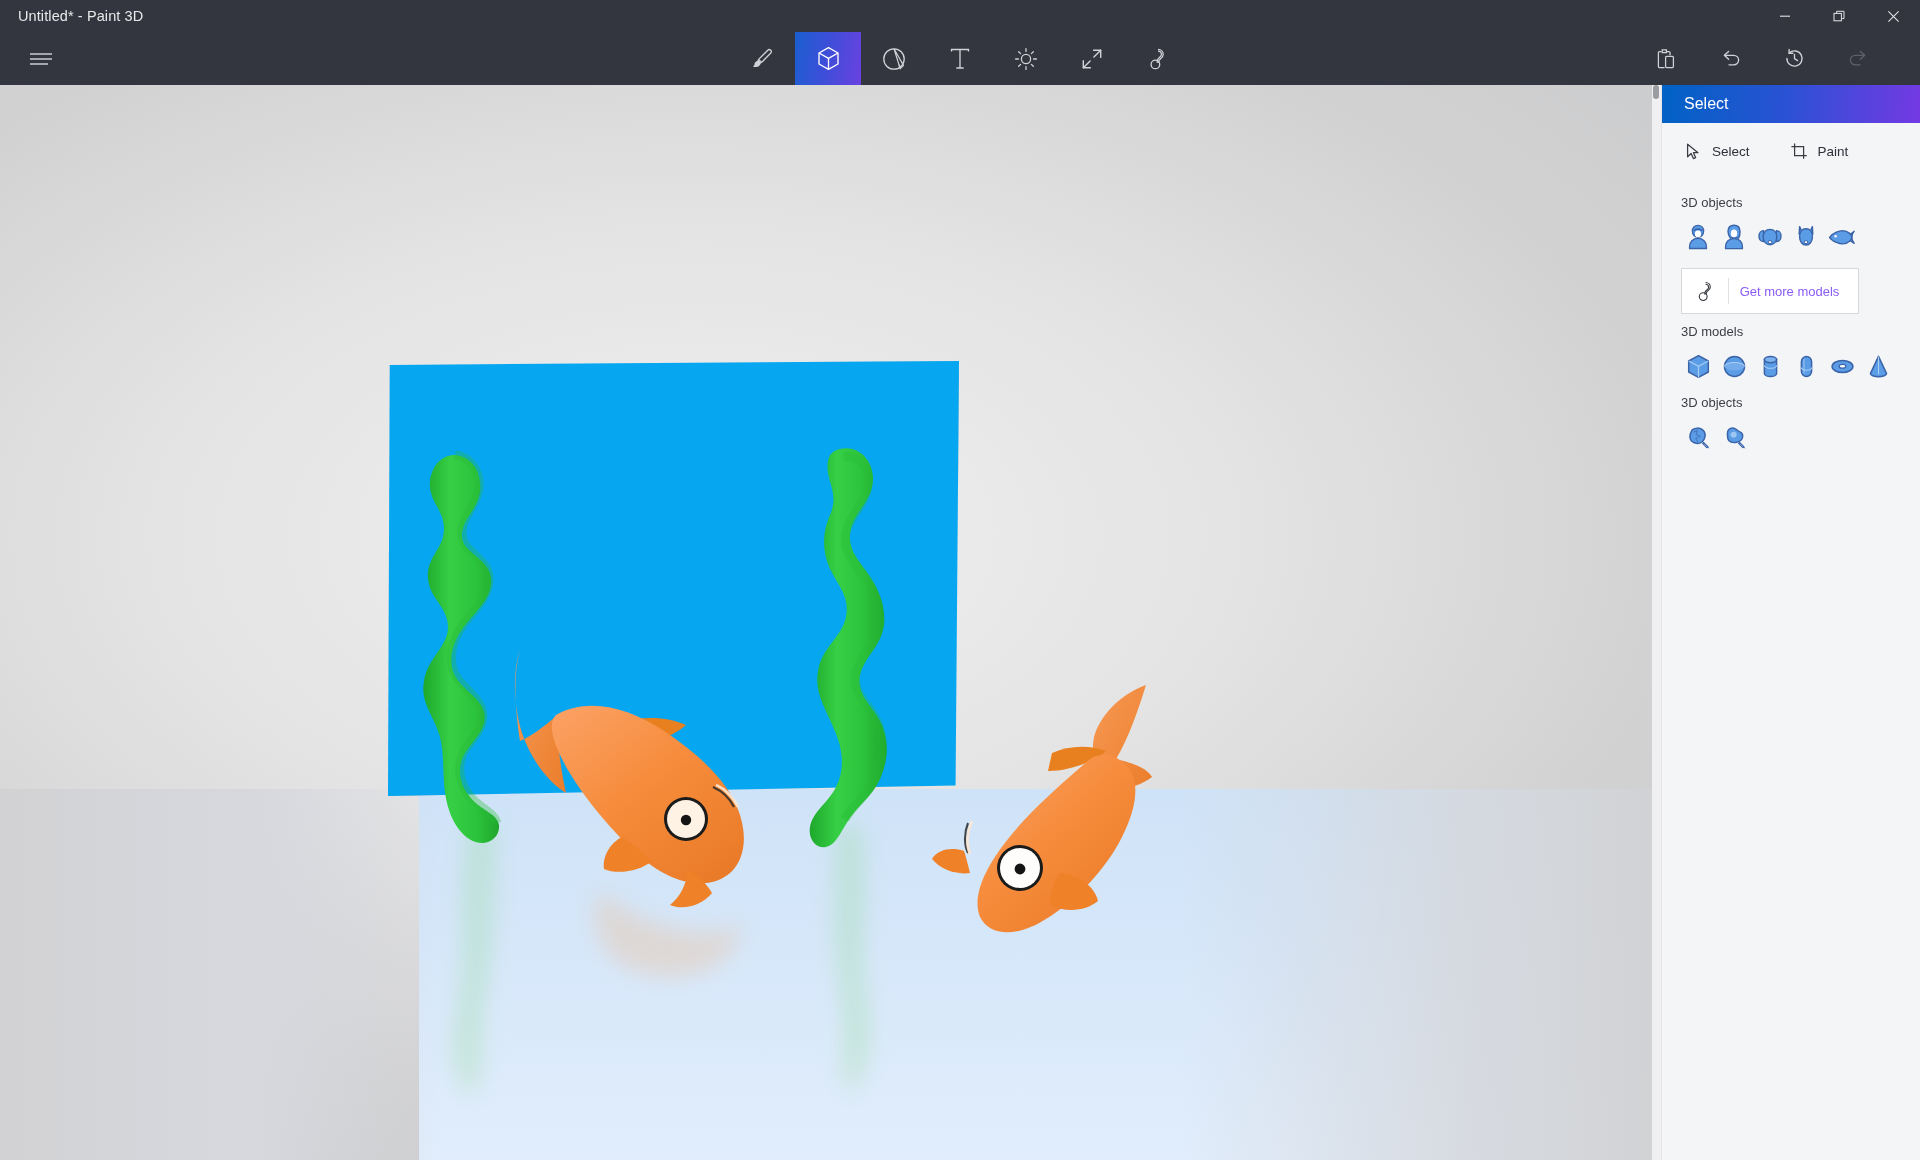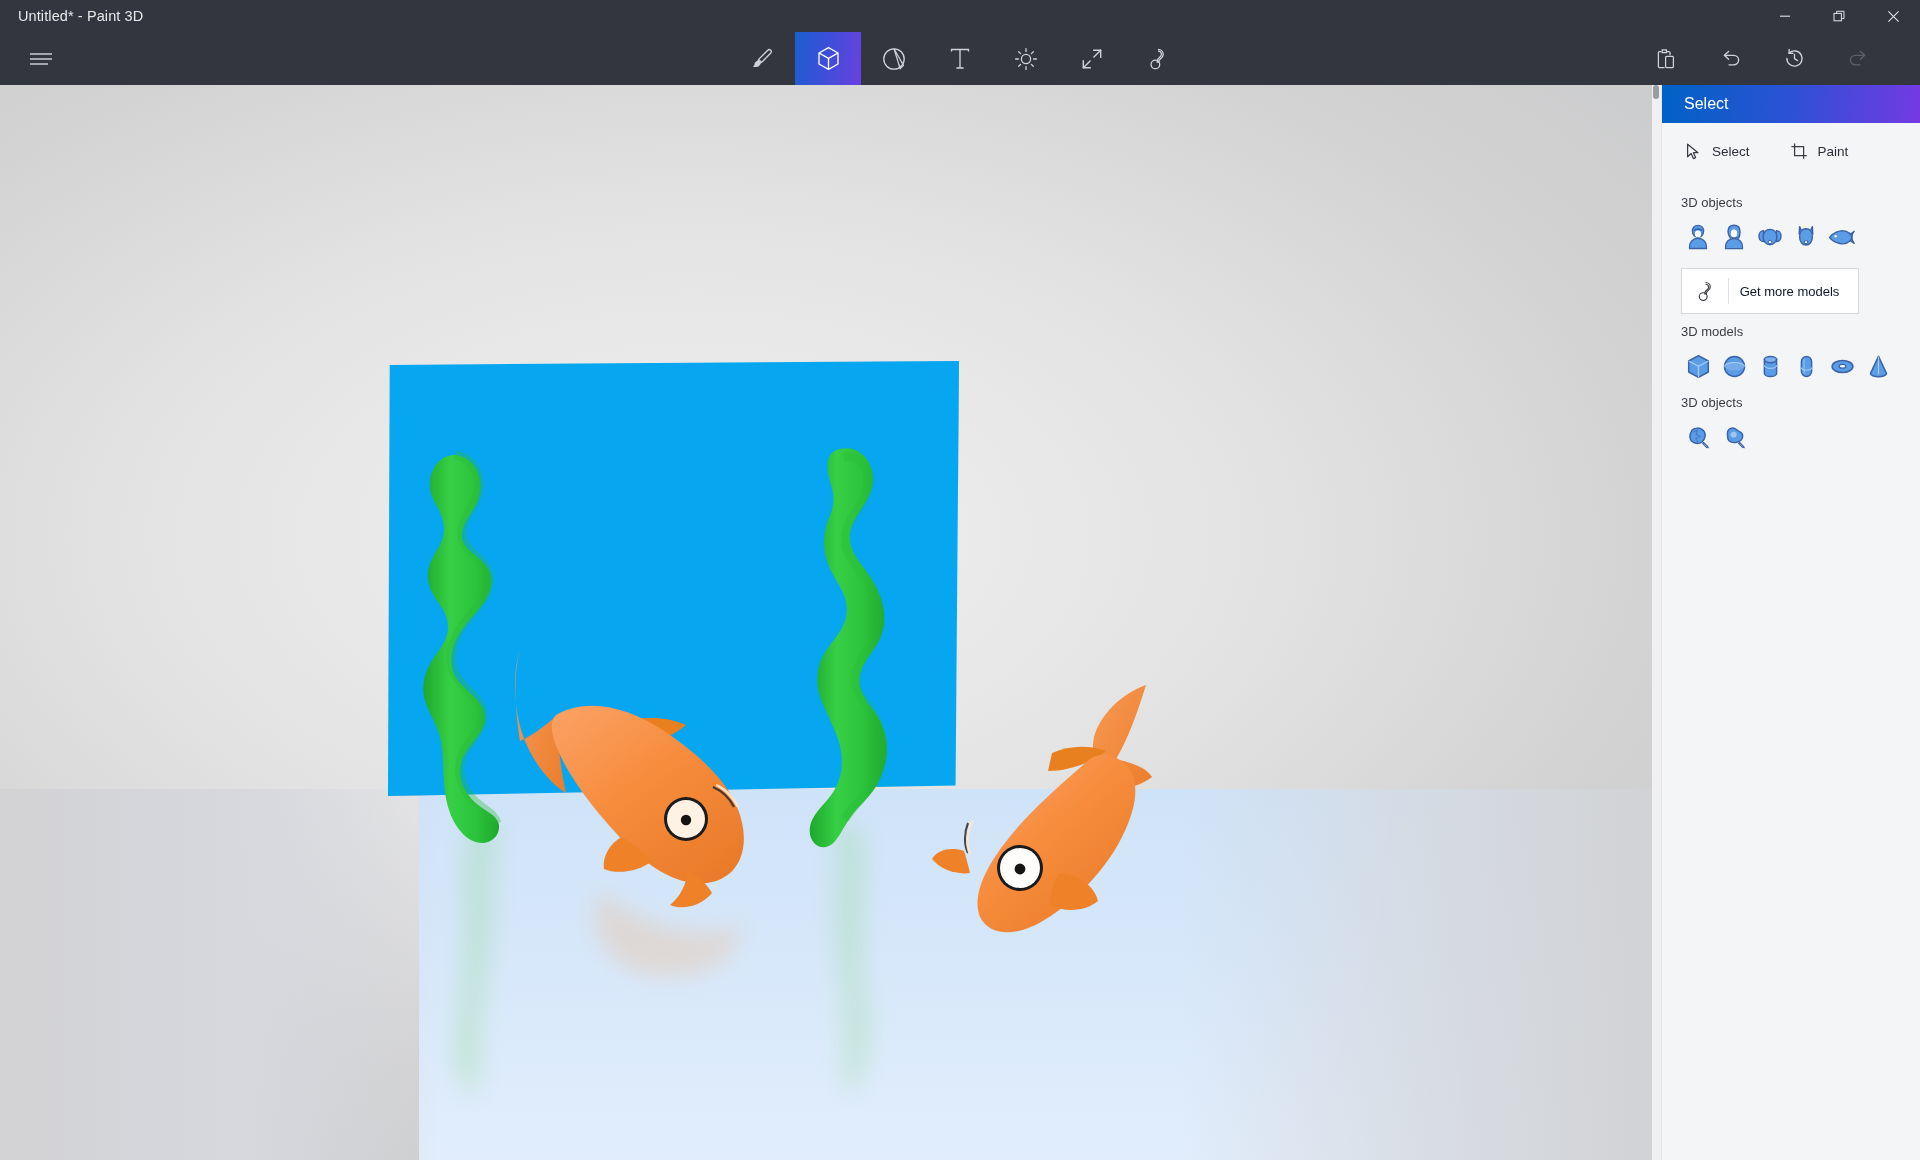--- a/index.html
+++ b/index.html
@@ -107,21 +107,21 @@
     width:36px; height:38px; display:flex; align-items:center; justify-content:center;
     margin-right:0px;
   }
   .getmore {
     margin:12px 1px 4px 1px; height:46px; width:178px;
     border:1px solid #d7d8db; background:#ffffff;
     display:flex; align-items:center;
   }
   .getmore .gm-icon { width:46px; display:flex; align-items:center; justify-content:center; color:#3a3c44; }
   .getmore .gm-div { width:1px; height:26px; background:#dedfe2; }
-  .getmore .gm-label { flex:1; text-align:center; font-size:13px; color:#0f172a; padding-right:8px; }
+  .getmore .gm-label { flex:1; text-align:center; font-size:13px; color:#8b5cf6; padding-right:8px; }
   .models-row .icon-cell { width:36px; }
 </style>
 </head>
 <body>
 
 <div id="app">
 
   <div class="titlebar">
     <div class="title">Untitled* - Paint 3D</div>
     <div class="wincontrols">

